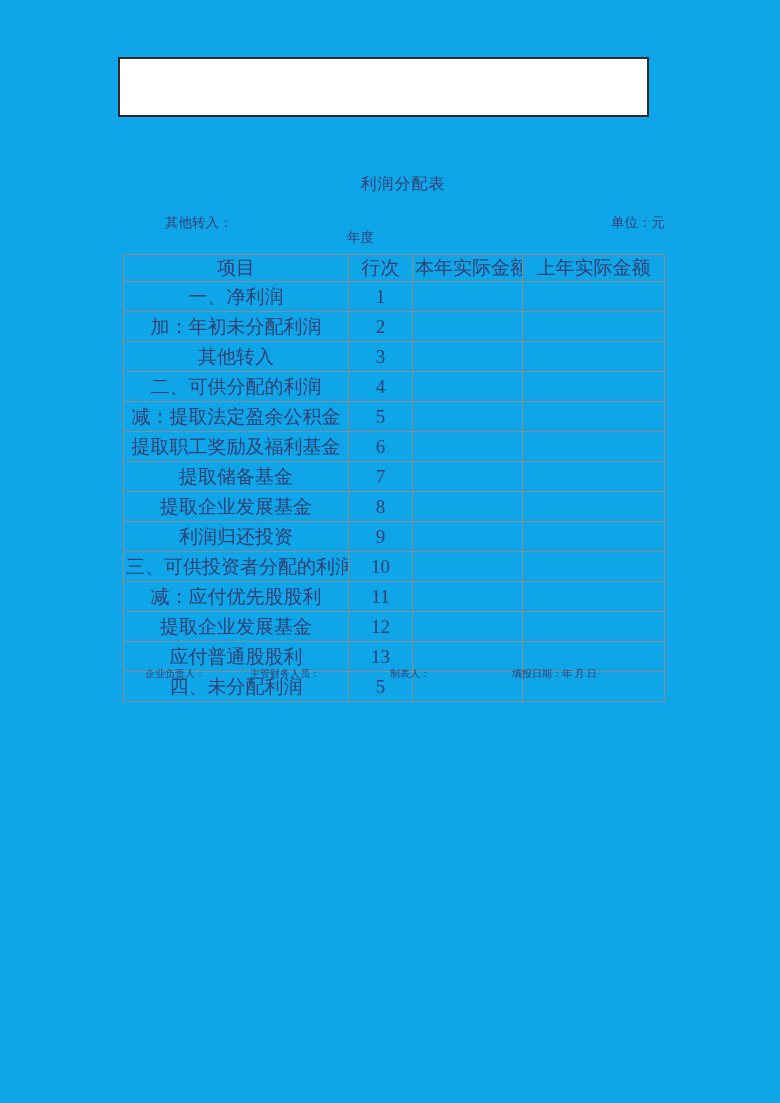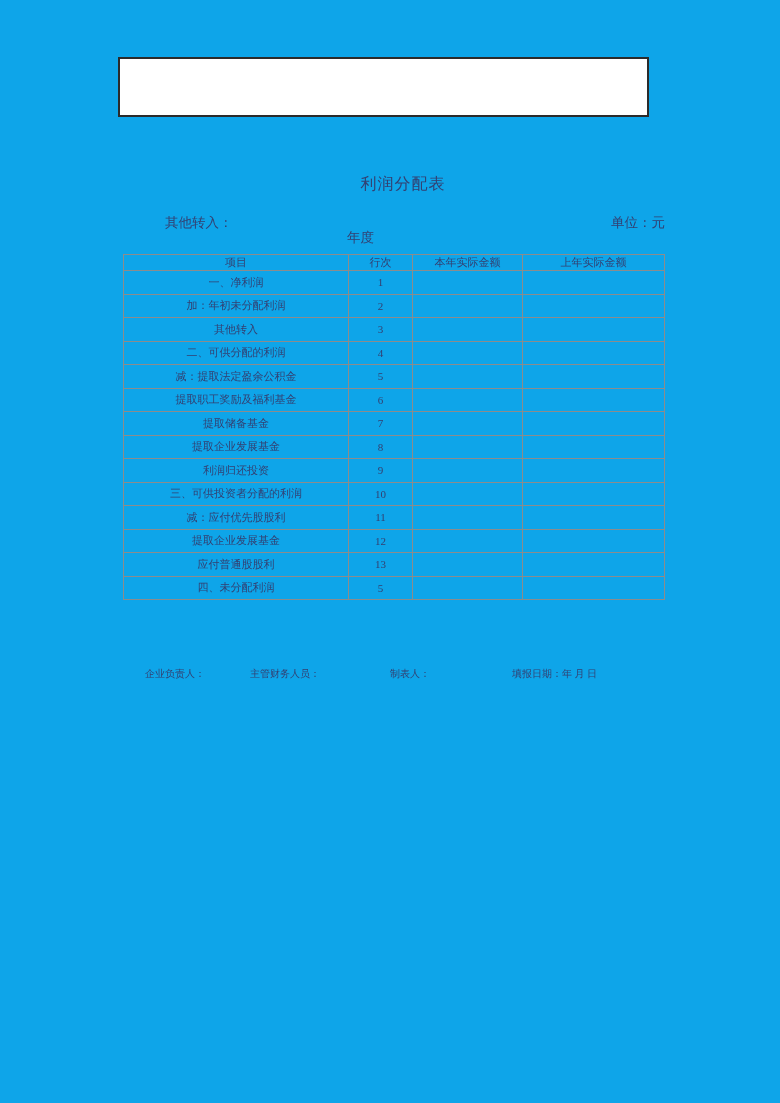--- a/index.html
+++ b/index.html
@@ -45,24 +45,24 @@
   }
   .meta-prepared { position: absolute; left: 165px; white-space: pre; }
   .meta-year     { position: absolute; left: 347px; white-space: pre; margin-top: 15px; }
   .meta-unit     { position: absolute; left: 583px; white-space: pre; margin-left: 28px; }
 
   table.profit-table {
     position: absolute;
     left: 123px;
     top: 254px;
     width: 541px;
-    height: 346px;
+    height: 448px;
     border-collapse: collapse;
     table-layout: fixed;
-    font-size: 11px;
+    font-size: 19px;
   }
   table.profit-table th,
   table.profit-table td {
     border: 1px solid #8c8c8c;
     text-align: center;
     vertical-align: middle;
     padding: 0 2px;
     font-weight: normal;
     white-space: nowrap;
     overflow: hidden;

